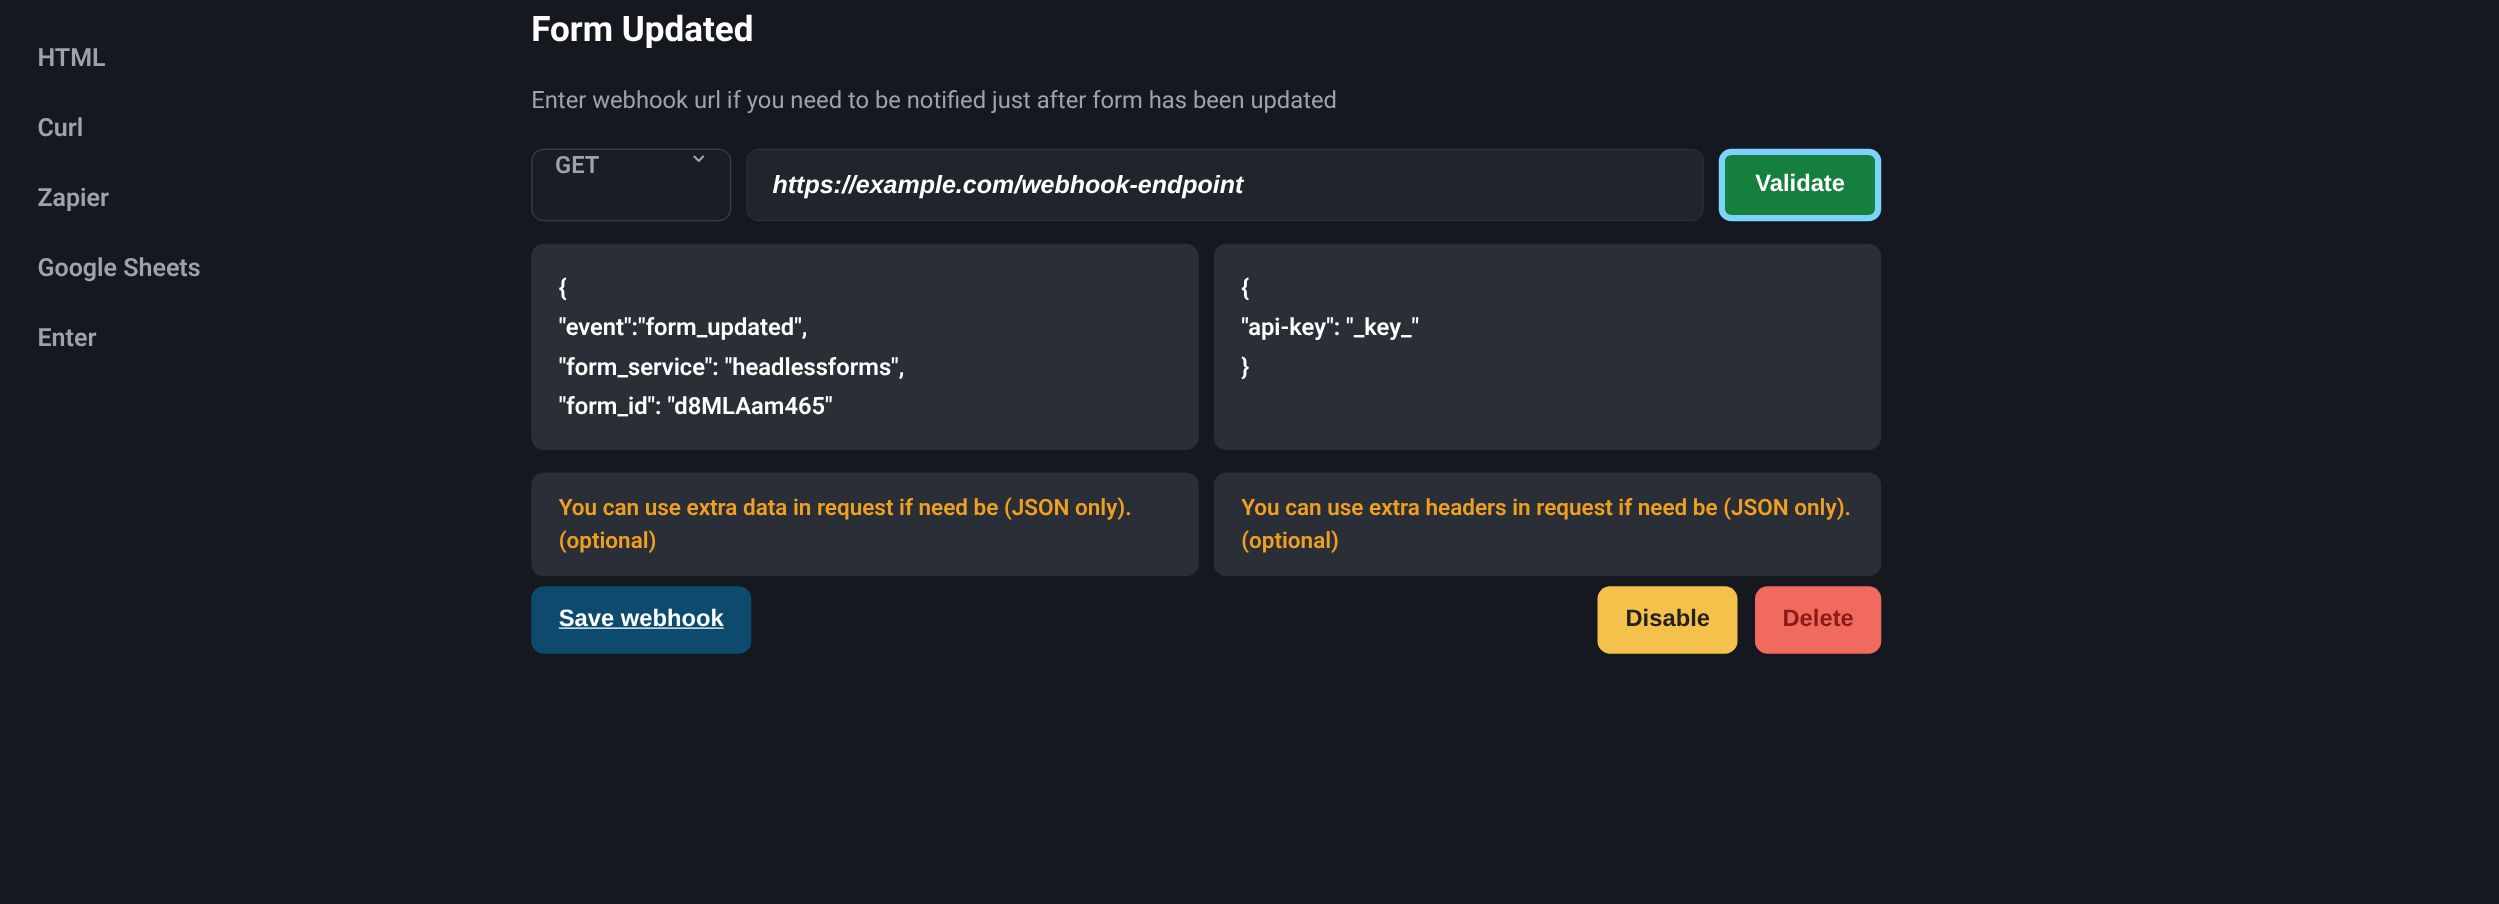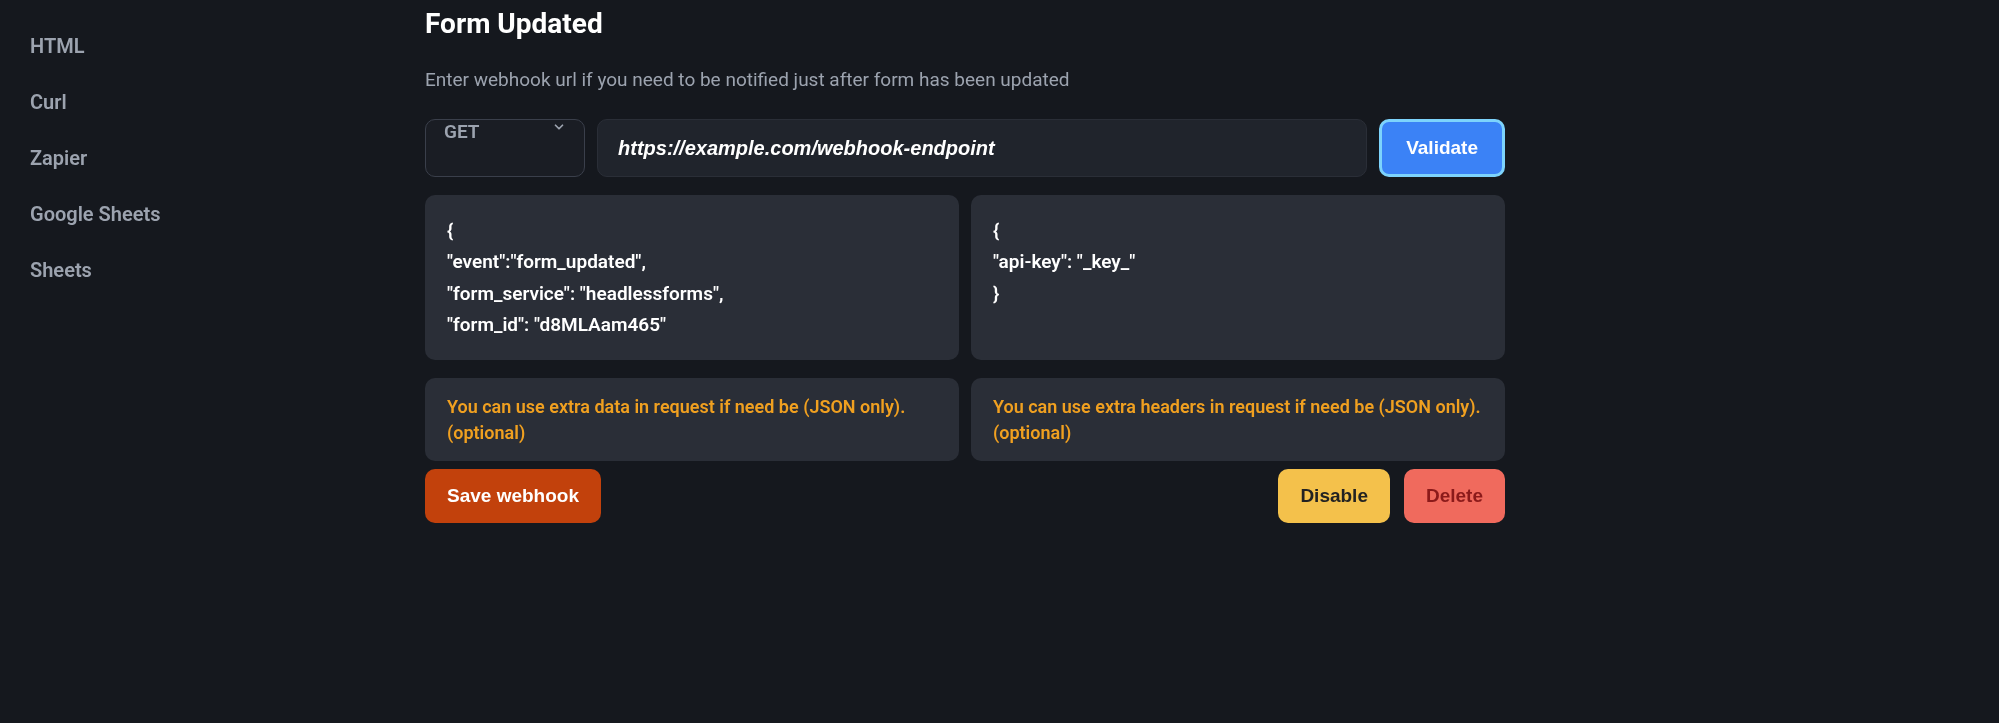--- a/index.html
+++ b/index.html
@@ -82,22 +82,22 @@
       font-weight: 600;
       color: #ffffff;
       height: 58px;
       outline: none;
       font-style: italic;
     }
     .url-input::placeholder {
       color: #9ca3af;
     }
     .validate-button {
-      background-color: #3b82f6;
-      border: 3px solid #7dd3fc;
+      background-color: #15803d;
+      border: 5px solid #7dd3fc;
       border-radius: 10px;
       padding: 0 24px;
       font-size: 19px;
       font-weight: 700;
       color: #ffffff;
       cursor: pointer;
       height: 58px;
     }
     .code-row {
       display: flex;
@@ -130,28 +130,29 @@
       font-size: 18px;
       color: #f0a020;
       line-height: 1.4;
       font-weight: 600;
     }
     .action-row {
       display: flex;
       align-items: center;
     }
     .save-button {
-      background-color: #c2410c;
+      background-color: #0c4a6e;
       border: none;
       border-radius: 10px;
       padding: 16px 22px;
       font-size: 19px;
       font-weight: 700;
       color: #ffffff;
       cursor: pointer;
+      text-decoration: underline;
     }
     .spacer {
       flex: 1;
     }
     .disable-button {
       background-color: #f4c14b;
       border: none;
       border-radius: 10px;
       padding: 16px 22px;
       font-size: 19px;
@@ -177,21 +178,21 @@
     }
   </style>
 </head>
 <body>
 
 <div class="sidebar">
   <div class="sidebar-item">HTML</div>
   <div class="sidebar-item">Curl</div>
   <div class="sidebar-item">Zapier</div>
   <div class="sidebar-item">Google Sheets</div>
-  <div class="sidebar-item">Sheets</div>
+  <div class="sidebar-item">Enter</div>
 </div>
 
 <div class="main">
   <h1 class="page-title">Form Updated</h1>
   <p class="page-subtitle">Enter webhook url if you need to be notified just after form has been updated</p>
 
   <div class="request-row">
     <div class="method-select">
       <span>GET</span>
       <span class="chevron">

